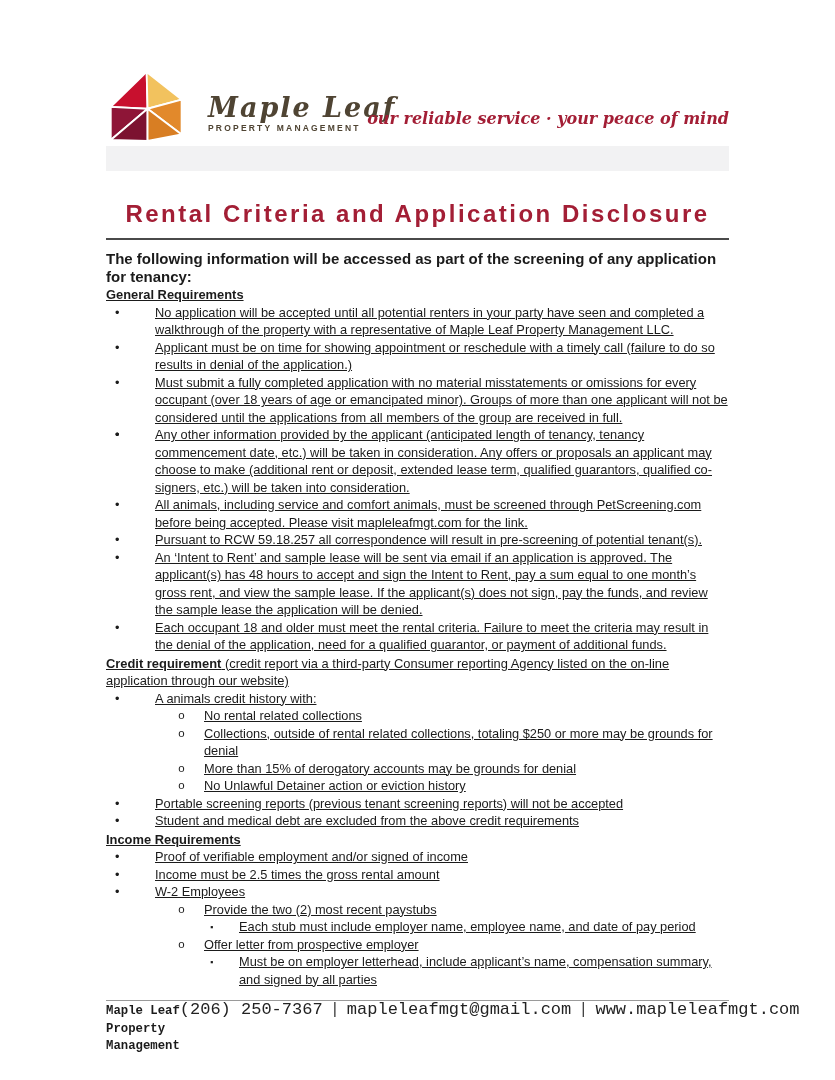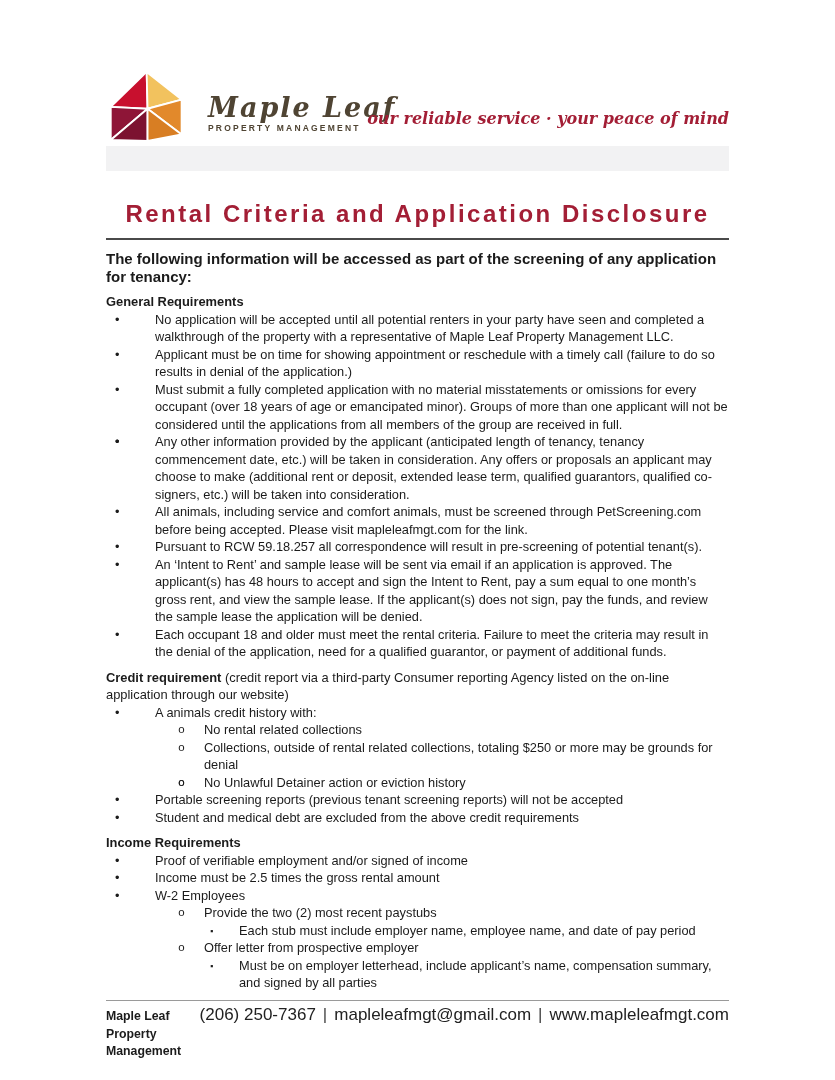--- a/index.html
+++ b/index.html
@@ -21,32 +21,32 @@
   .brand{position:absolute; left:102px; top:24px; color:var(--brand-brown); white-space:nowrap;}
   .brand-name{font-family:"DejaVu Serif", serif; font-style:italic; font-weight:bold; font-size:27px; line-height:28px; letter-spacing:2px;}
   .brand-sub{font-size:8.5px; font-weight:bold; letter-spacing:2.2px; margin-top:-2px;}
   .tagline{position:absolute; right:0; top:40px; font-family:"DejaVu Serif", serif; font-style:italic; font-weight:bold; font-size:16px; color:var(--accent); white-space:nowrap;}
   .header-band{position:absolute; left:0; right:0; top:76px; height:25px; background:var(--band);}
   
   .doc-title{margin-top:28px; font-size:24px; line-height:30px; font-weight:bold; letter-spacing:2.5px; color:var(--accent);text-align:center;}
   .title-rule{border:none; border-top:2px solid #4A4A4A; margin-top:9px;}
   .intro{margin-top:10px; font-weight:bold; font-size:15px;}
   
-  .section{margin-top:8px;}
+  .section{margin-top:1px;text-decoration:underline;}
   .section-heading{font-size:12.9px;}
   .heading-bold{font-weight:bold;}
   .li{position:relative;}
   .li .marker{position:absolute; top:0;}
   .li.level-1{padding-left:49px;} .li.level-1 .marker{left:9px;}
   .li.level-2{padding-left:98px;} .li.level-2 .marker{left:72px; font-family:"Liberation Mono", monospace; font-size:11.5px;}
   .li.level-3{padding-left:133px;} .li.level-3 .marker{left:104px; font-size:9px; top:1px;}
   
   .footer{position:absolute; left:74px; right:74px; top:1000px;}
   .footer-rule{border:none; border-top:1px solid #9a9a9a;}
-  .footer-row{display:flex; justify-content:space-between; align-items:baseline; margin-top:5px;}
+  .footer-row{display:flex; justify-content:space-between; align-items:baseline; font-family:Liberation Mono, monospace;}
   .footer-company{font-weight:bold; font-size:12.3px;}
   .footer-contact{font-size:17px; color:#222; white-space:nowrap;}
   .footer-contact .sep{margin:0 7px; color:#444;}
 </style>
 </head>
 <body>
 
 <div class="page">
 
   <div class="header">
@@ -81,21 +81,21 @@
         <div class="li level-1"><span class="marker">•</span><span>All animals, including service and comfort animals, must be screened through PetScreening.com before being accepted. Please visit mapleleafmgt.com for the link.</span></div>
         <div class="li level-1"><span class="marker">•</span><span>Pursuant to RCW 59.18.257 all correspondence will result in pre-screening of potential tenant(s).</span></div>
         <div class="li level-1"><span class="marker">•</span><span>An ‘Intent to Rent’ and sample lease will be sent via email if an application is approved. The applicant(s) has 48 hours to accept and sign the Intent to Rent, pay a sum equal to one month’s gross rent, and view the sample lease. If the applicant(s) does not sign, pay the funds, and review the sample lease the application will be denied.</span></div>
         <div class="li level-1"><span class="marker">•</span><span>Each occupant 18 and older must meet the rental criteria. Failure to meet the criteria may result in the denial of the application, need for a qualified guarantor, or payment of additional funds.</span></div>
       </div>
       <div class="section">
         <p class="section-heading"><span class="heading-bold">Credit requirement</span><span> (credit report via a third-party Consumer reporting Agency listed on the on-line application through our website)</span></p>
         <div class="li level-1"><span class="marker">•</span><span>A animals credit history with:</span></div>
         <div class="li level-2"><span class="marker">o</span><span>No rental related collections</span></div>
         <div class="li level-2"><span class="marker">o</span><span>Collections, outside of rental related collections, totaling $250 or more may be grounds for denial</span></div>
-        <div class="li level-2"><span class="marker">o</span></div>
+        <div class="li level-2"><span class="marker">o</span><span>More than 15% of derogatory accounts may be grounds for denial</span></div>
         <div class="li level-2"><span class="marker">o</span><span>No Unlawful Detainer action or eviction history</span></div>
         <div class="li level-1"><span class="marker">•</span><span>Portable screening reports (previous tenant screening reports) will not be accepted</span></div>
         <div class="li level-1"><span class="marker">•</span><span>Student and medical debt are excluded from the above credit requirements</span></div>
       </div>
       <div class="section">
         <p class="section-heading"><span class="heading-bold">Income Requirements</span></p>
         <div class="li level-1"><span class="marker">•</span><span>Proof of verifiable employment and/or signed of income</span></div>
         <div class="li level-1"><span class="marker">•</span><span>Income must be 2.5 times the gross rental amount</span></div>
         <div class="li level-1"><span class="marker">•</span><span>W-2 Employees</span></div>
         <div class="li level-2"><span class="marker">o</span><span>Provide the two (2) most recent paystubs</span></div>

